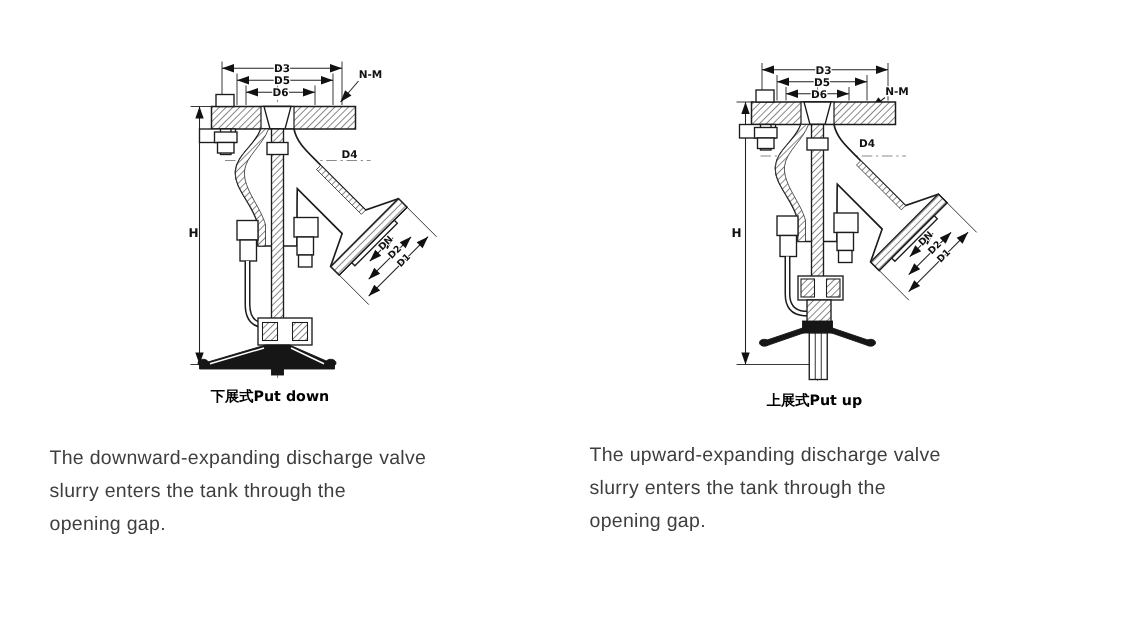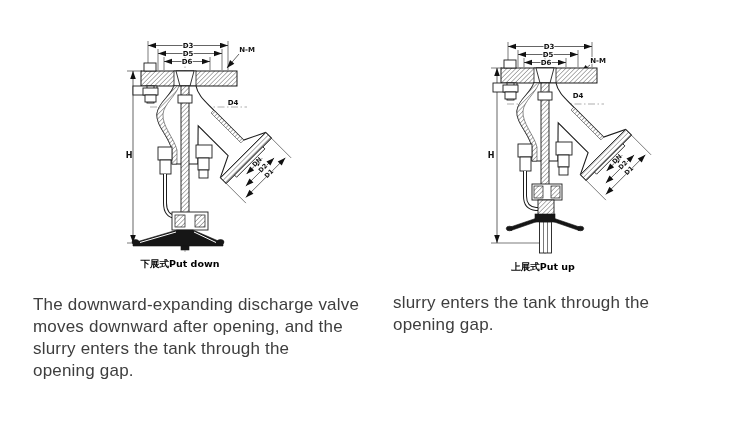--- a/index.html
+++ b/index.html
@@ -9,21 +9,21 @@
   .dimline{stroke:#222;stroke-width:0.7;fill:none;}
   .extline{stroke:#222;stroke-width:0.6;fill:none;}
   .cline{stroke:#8a8a8a;stroke-width:0.7;fill:none;stroke-dasharray:7 2.5 1.5 2.5;}
   .body-out{fill:#ffffff;stroke:#1c1c1c;stroke-width:1.1;}
   .part{fill:#ffffff;stroke:#1c1c1c;stroke-width:0.9;}
   .blackpart{fill:#161616;stroke:#161616;stroke-width:0.6;}
   .dimtext{font:bold 7px "DejaVu Sans",sans-serif;fill:#111;paint-order:stroke;stroke:#fff;stroke-width:1.6px;}
   .dimtext-sm{font:bold 6.3px "DejaVu Sans",sans-serif;fill:#111;paint-order:stroke;stroke:#fff;stroke-width:1.2px;}
   .htext{font:bold 8px "DejaVu Sans",sans-serif;fill:#111;}
   .captiontext{font:bold 9.5px "DejaVu Sans",sans-serif;fill:#000;}
-  .para{position:absolute;width:336px;color:#3e3e3e;font-size:17px;line-height:22px;letter-spacing:0.2px;}
+  .para{position:absolute;width:336px;color:#3e3e3e;font-size:13px;line-height:22px;letter-spacing:0.2px;}
   .para div{white-space:nowrap;}
 </style>
 </head>
 <body>
 
 <div id="stage">
 
   <svg class="fig-svg" style="left:122px;top:35px;" width="195" height="245" viewBox="122 35 195 245">
     <defs>
       <pattern id="htL" width="3.2" height="3.2" patternUnits="userSpaceOnUse" patternTransform="rotate(45)">
@@ -233,23 +233,23 @@
       <rect class="part" x="539.5" y="222" width="12" height="31"></rect>
       <line x1="543.5" y1="222" x2="543.5" y2="253" stroke="#1c1c1c" stroke-width="0.6"></line>
       <line x1="547.5" y1="222" x2="547.5" y2="253" stroke="#1c1c1c" stroke-width="0.6"></line>
     </g>
 
     <text class="captiontext" x="543" y="270" text-anchor="middle">上展式Put up</text>
   </svg>
 
   <div class="para" style="left:33px;top:294px;">
     <div>The downward-expanding discharge valve</div>
-    <div>moves downward after opening, and the</div>
     <div>slurry enters the tank through the</div>
     <div>opening gap.</div>
   </div>
 
   <div class="para" style="left:393px;top:292px;">
+    <div>The upward-expanding discharge valve</div>
     <div>slurry enters the tank through the</div>
     <div>opening gap.</div>
   </div>
 
 </div>
 
 </body></html>

